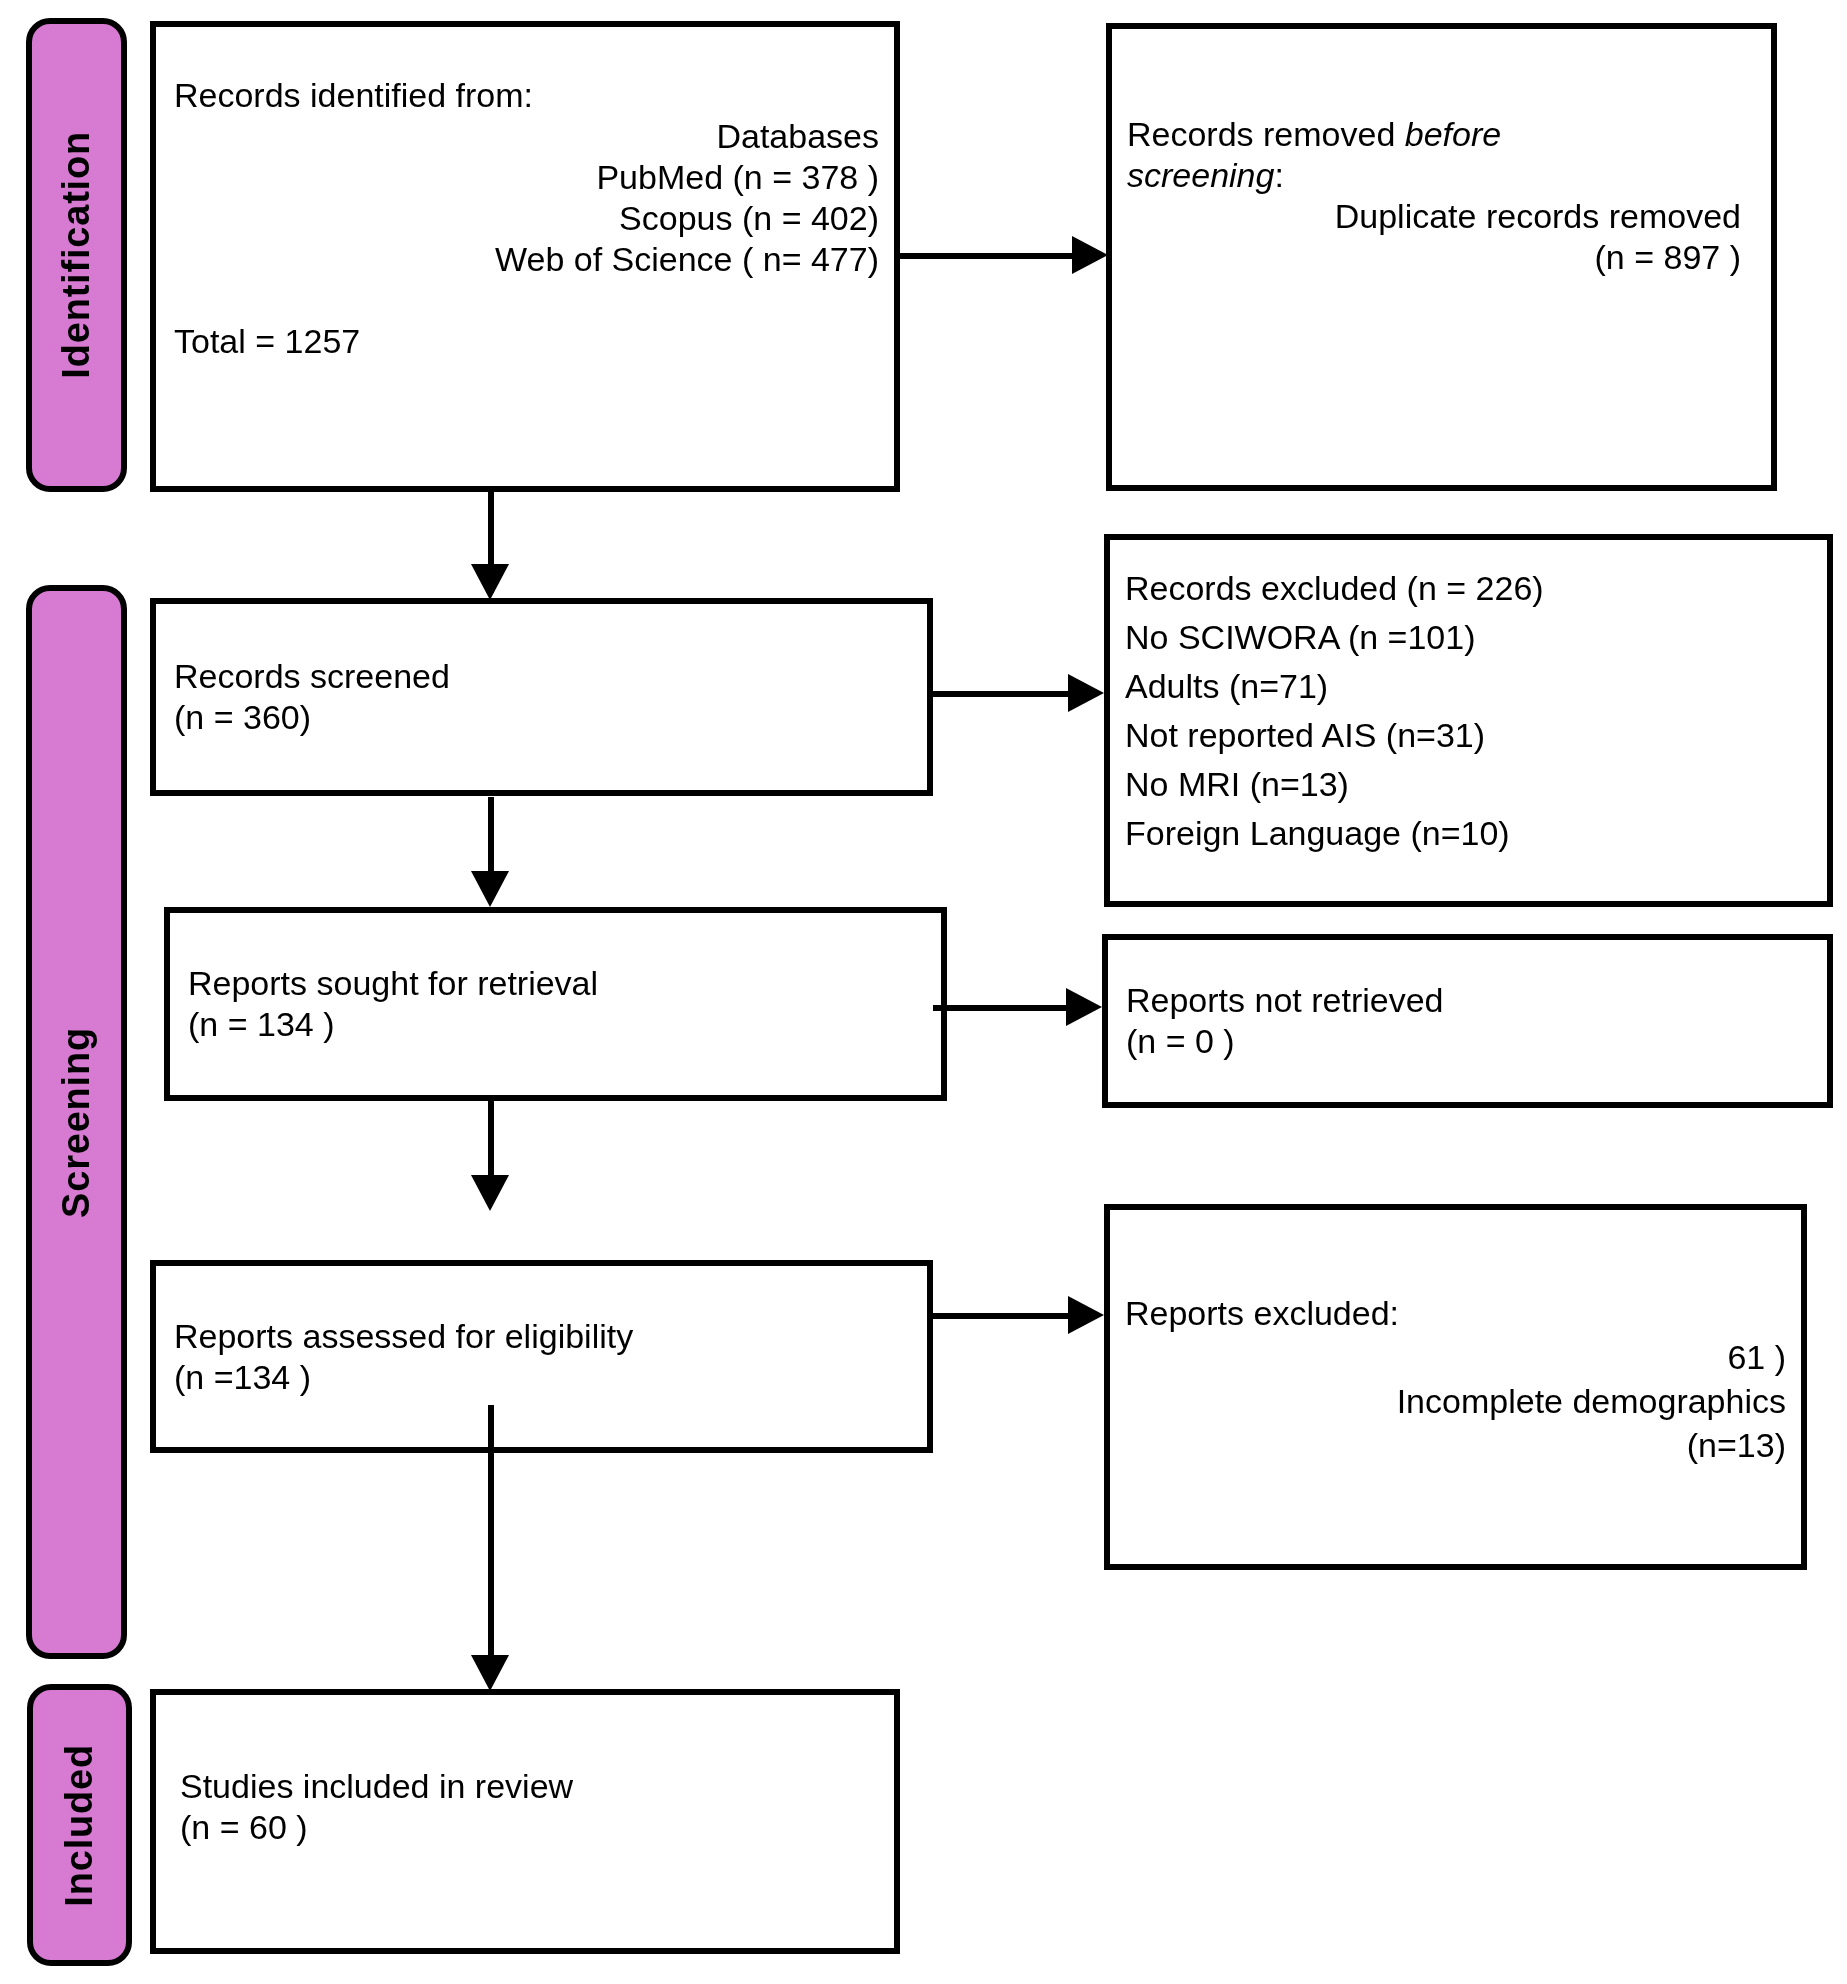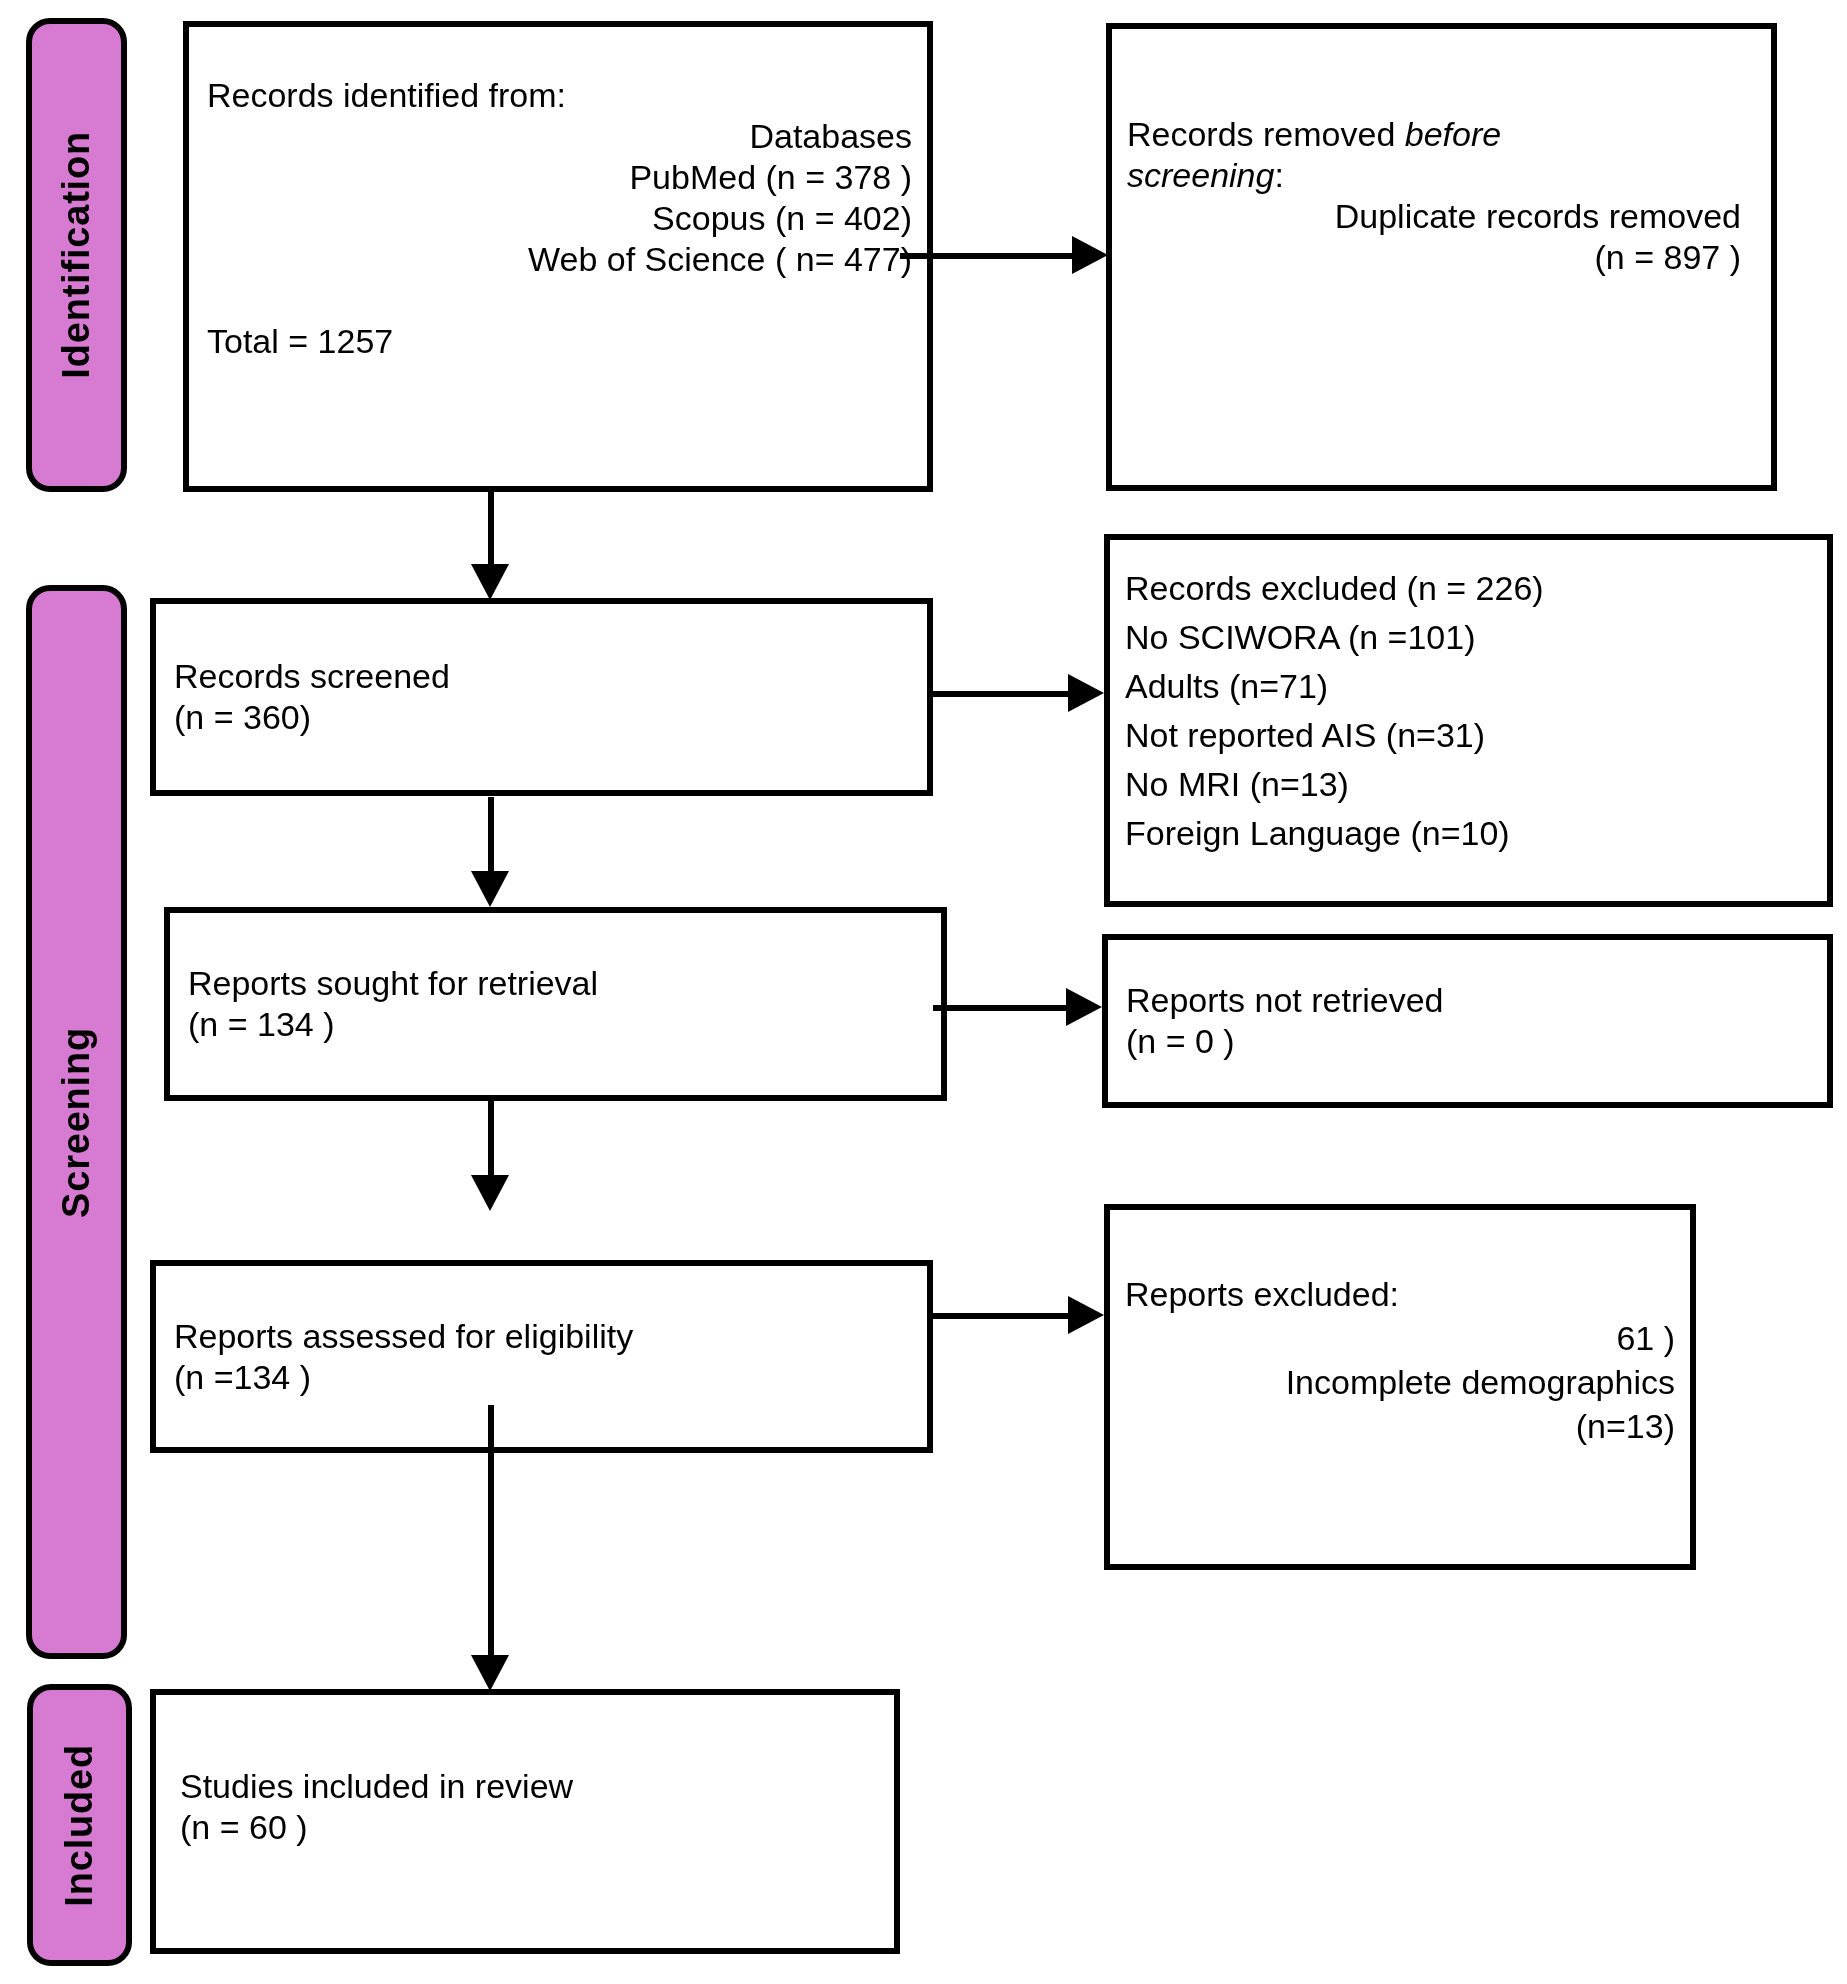--- a/index.html
+++ b/index.html
@@ -53,21 +53,21 @@
   <div class="stage" style="left: 26px; top: 18px; width: 101px; height: 474px; background-color: rgb(215, 122, 210);">
     <span class="vtext">Identification</span>
   </div>
   <div class="stage" style="left: 26px; top: 585px; width: 101px; height: 1074px; background-color: rgb(215, 122, 210);">
     <span class="vtext">Screening</span>
   </div>
   <div class="stage" style="left: 27px; top: 1684px; width: 105px; height: 282px; background-color: rgb(215, 122, 210);">
     <span class="vtext">Included</span>
   </div>
 
-  <div class="box" style="left:150px;top:21px;width:750px;height:471px;padding:48px 15px 0 18px;margin-left:33px;">
+  <div class="box" style="left:150px;top:21px;width:750px;height:471px;padding:48px 15px 0 18px;">
     <div class="line">Records identified from:</div>
     <div class="line ind">Databases</div>
     <div class="line ind">PubMed (n = 378 )</div>
     <div class="line ind">Scopus (n = 402)</div>
     <div class="line ind">Web of Science ( n= 477)</div>
     <div class="spacer"></div>
     <div class="line">Total = 1257</div>
   </div>
 
   <div class="box center" style="left:150px;top:598px;width:783px;height:198px;padding-left:18px;">
@@ -104,21 +104,21 @@
     <div class="line">Not reported AIS (n=31)</div>
     <div class="line">No MRI (n=13)</div>
     <div class="line">Foreign Language (n=10)</div>
   </div>
 
   <div class="box center" style="left:1102px;top:934px;width:731px;height:174px;padding-left:18px;">
     <div class="line">Reports not retrieved</div>
     <div class="line">(n = 0 )</div>
   </div>
 
-  <div class="box lh58" style="left:1104px;top:1204px;width:592px;height:366px;padding:62px 15px 0 15px;">
+  <div class="box lh58" style="left:1104px;top:1204px;width:703px;height:366px;padding:81px 15px 0 15px;">
     <div class="line">Reports excluded:</div>
     <div class="line ind">61 )</div>
     <div class="line ind">Incomplete demographics</div>
     <div class="line ind">(n=13)</div>
   </div>
 
   <div class="varrow" style="left:471px;top:491px;height:109px;">
     <div class="shaft" style="height:79px;"></div>
     <div class="head"></div>
   </div>

